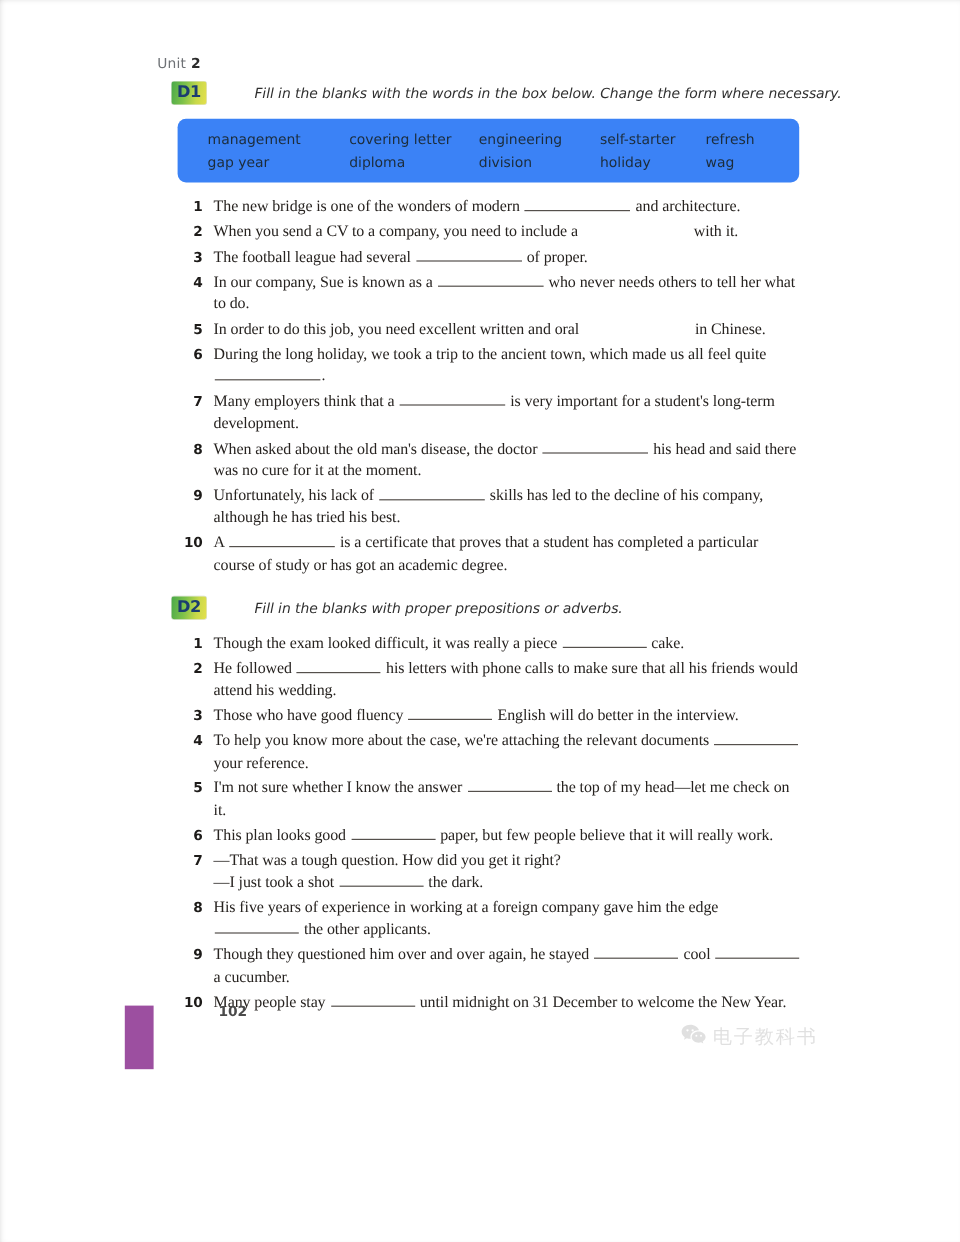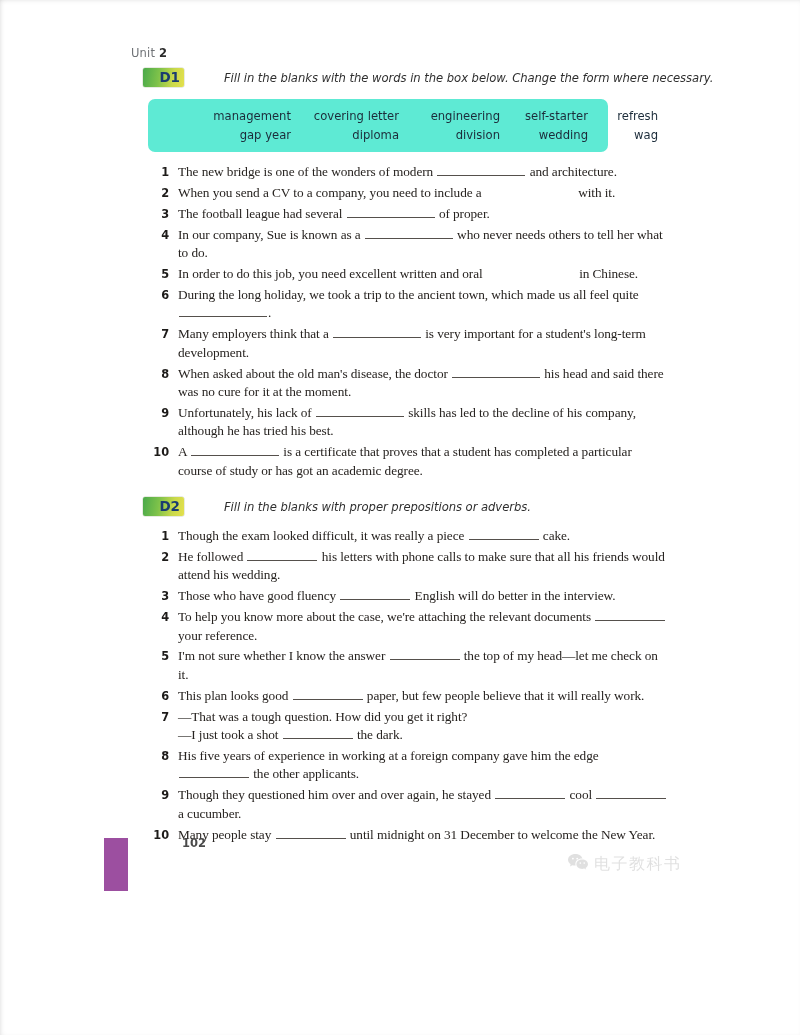--- a/index.html
+++ b/index.html
@@ -56,42 +56,40 @@
     background: linear-gradient(100deg, #4aa94a 0%, #7ec24a 38%, #c9d94a 72%, #e4e04d 100%);
     color: #1b3c70;
     font-family: "DejaVu Sans", sans-serif;
     font-weight: bold;
     font-size: 13.5px;
     line-height: 19px;
     text-align: center;
     letter-spacing: -0.3px;
     flex: none;
     box-shadow: 0 0 0 .5px rgba(120,140,90,.35);
-    padding-left: 12px;
   }
   .section-instruction {
     margin-left: 40px;
     font-family: "DejaVu Sans", sans-serif;
     font-style: italic;
     font-size: 11.6px;
     color: #2f2f2f;
     letter-spacing: -0.05px;
     white-space: nowrap;
   }
 
   
   #word-box {
     position: absolute;
     left: 148px;
     top: 99px;
-    width: 460px;
+    width: 518px;
     height: 53px;
-    background: #5eead4;
+    background: #3b82f6;
     border-radius: 7px;
-    text-align: right;
   }
   #word-box-grid {
     position: absolute;
     left: 25px;
     top: 8px;
     display: flex;
   }
   .word-col {
     font-family: "DejaVu Sans", sans-serif;
     font-size: 11.6px;
@@ -208,21 +206,21 @@
         <div class="word-col col-w-1">
           <span class="w">covering letter</span>
           <span class="w">diploma</span>
         </div>
         <div class="word-col col-w-2">
           <span class="w">engineering</span>
           <span class="w">division</span>
         </div>
         <div class="word-col col-w-3">
           <span class="w">self-starter</span>
-          <span class="w">wedding</span>
+          <span class="w">holiday</span>
         </div>
         <div class="word-col col-w-4">
           <span class="w">refresh</span>
           <span class="w">wag</span>
         </div>
       </div>
   </div>
 
   <div class="ex-list" id="list-d1" style="top:163px">
       <div class="ex-item">

